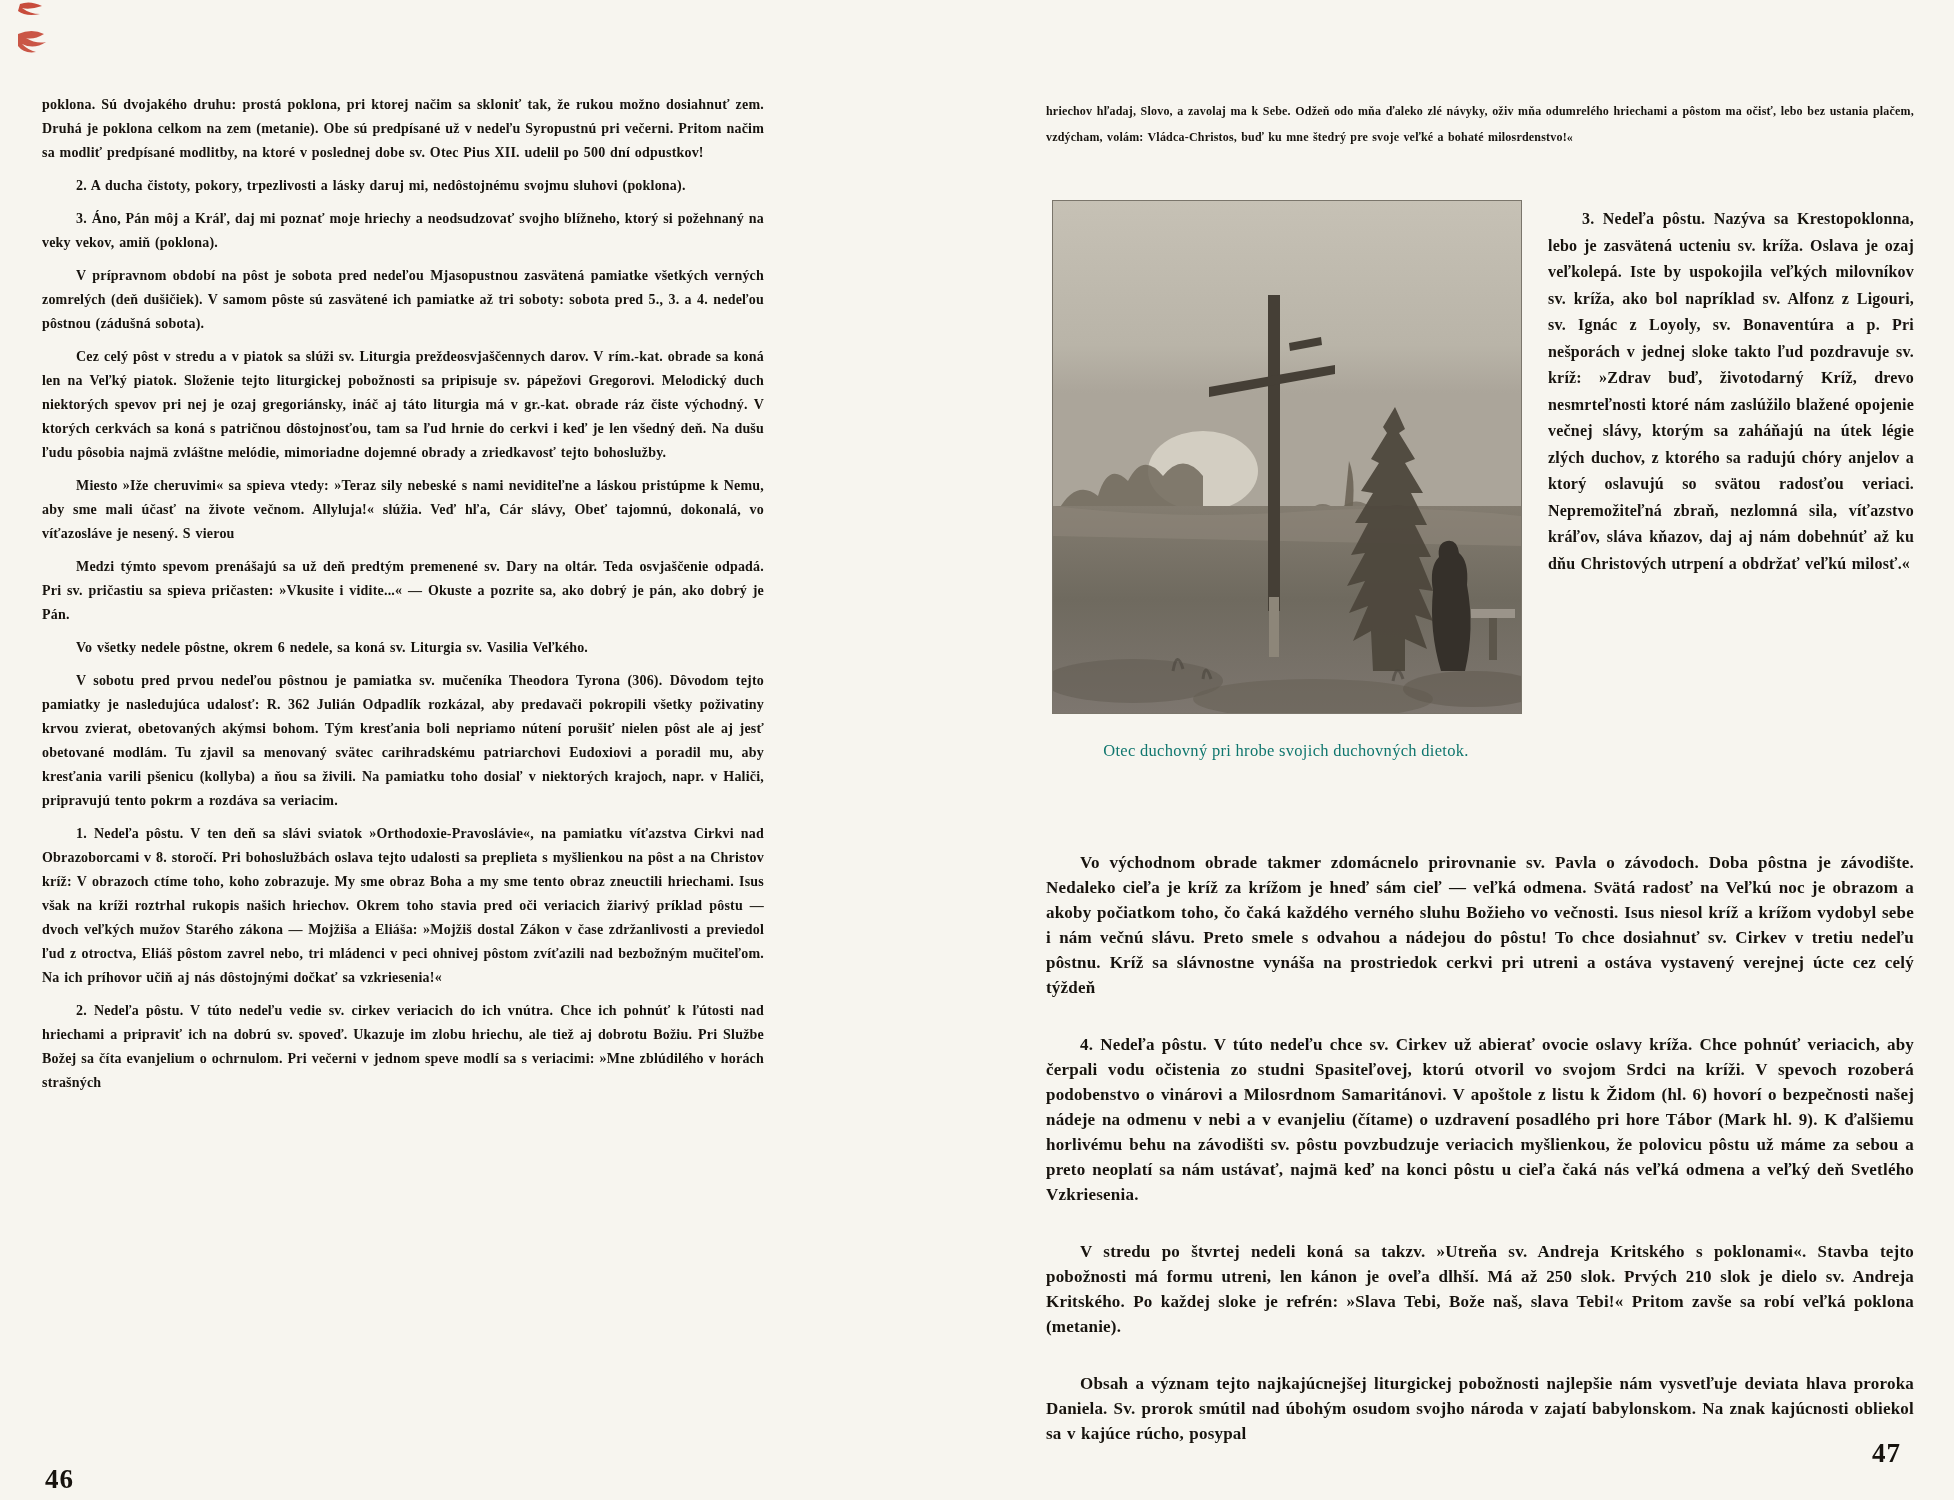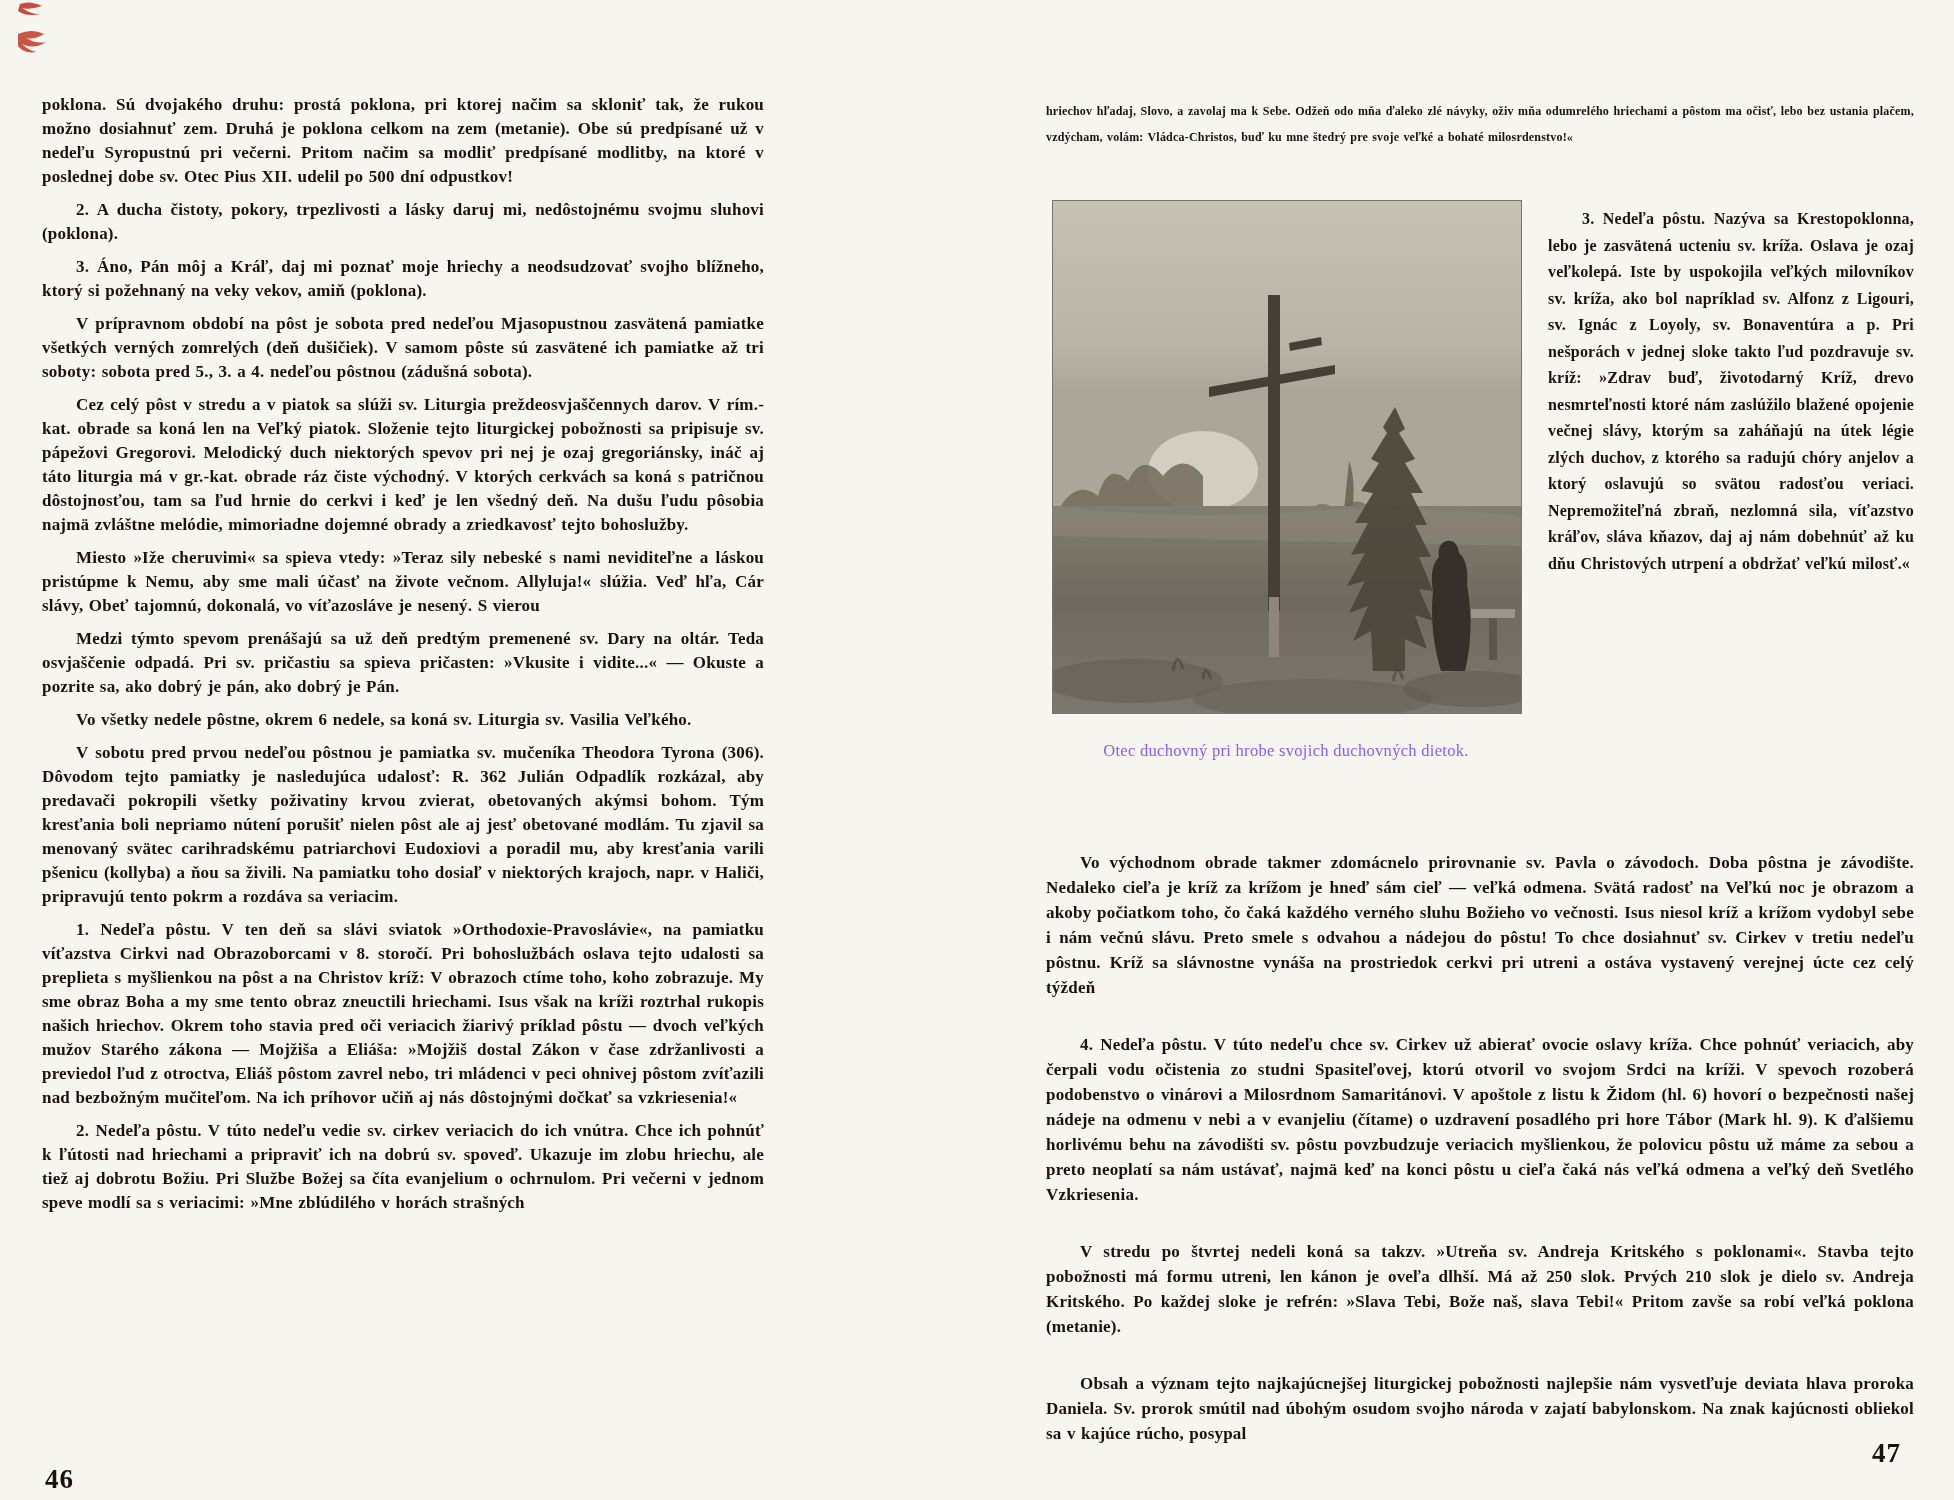--- a/index.html
+++ b/index.html
@@ -19,21 +19,21 @@
     text-indent:34px;
     font-weight:700;
     letter-spacing:.2px;
     word-spacing:1px;
   }
   .page-text p.flush{text-indent:0;}
 
   
   .left-page{
     position:absolute;left:42px;top:93px;width:722px;
-    font-size:17px;line-height:24px;
+    font-size:14px;line-height:24px;
   }
   
   .right-intro{
     position:absolute;left:1046px;top:98px;width:868px;
     font-size:12px;line-height:26px;
   }
   
   .right-lower{
     position:absolute;left:1046px;top:818px;width:868px;
     font-size:17px;line-height:25px;
@@ -56,21 +56,21 @@
     overflow:hidden;
   }
   .photo-frame svg{display:block;width:100%;height:100%;}
   .figure-caption{
     margin:24px auto 0 auto;
     max-width:390px;
     text-align:center;
     font-size:16.5px;line-height:25px;
     font-weight:400;
     letter-spacing:.3px;
-    color:#8b5cf6;
+    color:#0f766e;
   }
 
   
   .page-number{
     position:absolute;
     font-size:27px;font-weight:700;letter-spacing:1px;
   }
   .page-number.left{left:45px;top:1464px;}
   .page-number.right{left:1872px;top:1438px;}
 

